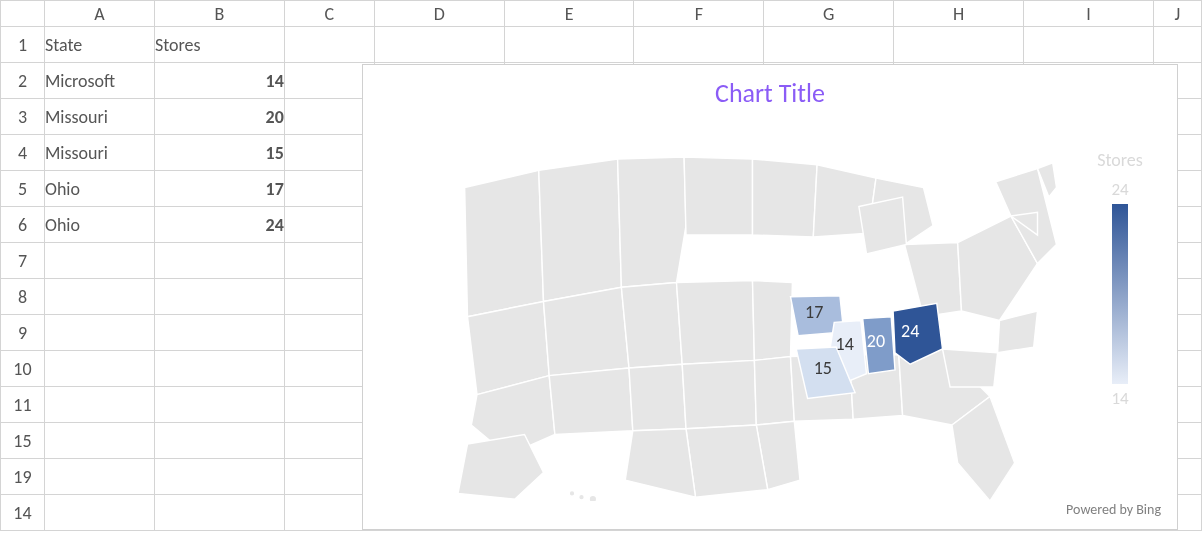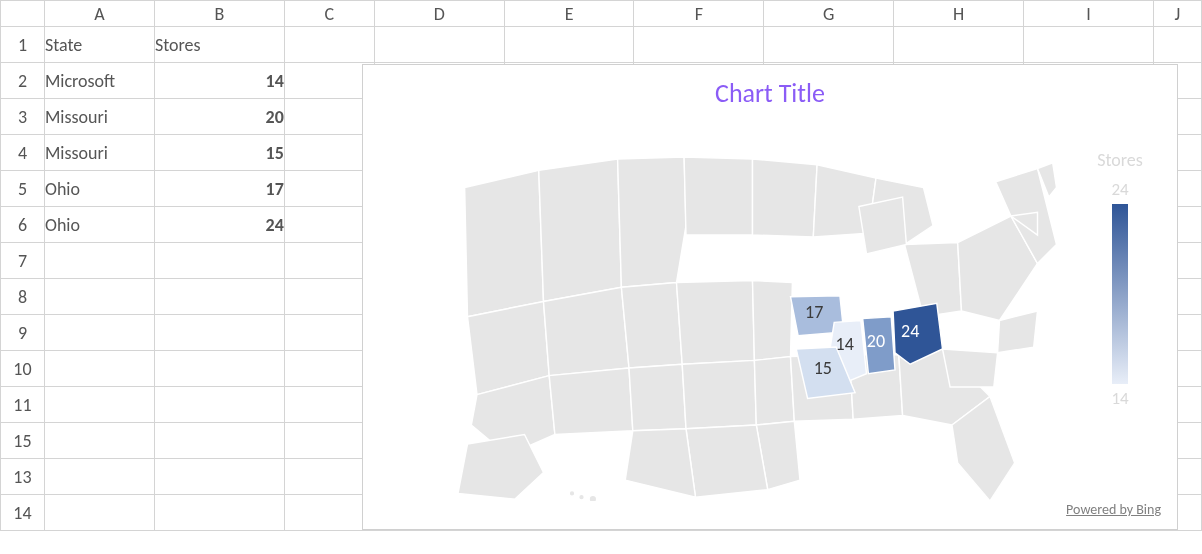--- a/index.html
+++ b/index.html
@@ -117,21 +117,20 @@
   }
 
   .attrib {
     position: absolute;
     right: 16px;
     bottom: 10px;
     text-align: right;
     font-size: 14px;
     color: #808080;
     line-height: 1.3;
-    text-decoration: underline;
   }
 </style>
 </head>
 <body>
 
 <table class="grid">
   <colgroup>
     <col class="col-rh">
     <col class="col-A">
       <col class="col-B">
@@ -310,21 +309,21 @@
         <td class="cell"></td>
         <td class="cell"></td>
         <td class="cell"></td>
         <td class="cell"></td>
         <td class="cell"></td>
         <td class="cell"></td>
         <td class="cell"></td>
         <td class="cell"></td>
       </tr>
       <tr>
-        <td class="rowhdr">13</td>
+        <td class="rowhdr">19</td>
         <td class="cell"></td>
         <td class="cell"></td>
         <td class="cell"></td>
         <td class="cell"></td>
         <td class="cell"></td>
         <td class="cell"></td>
         <td class="cell"></td>
         <td class="cell"></td>
         <td class="cell"></td>
         <td class="cell"></td>

